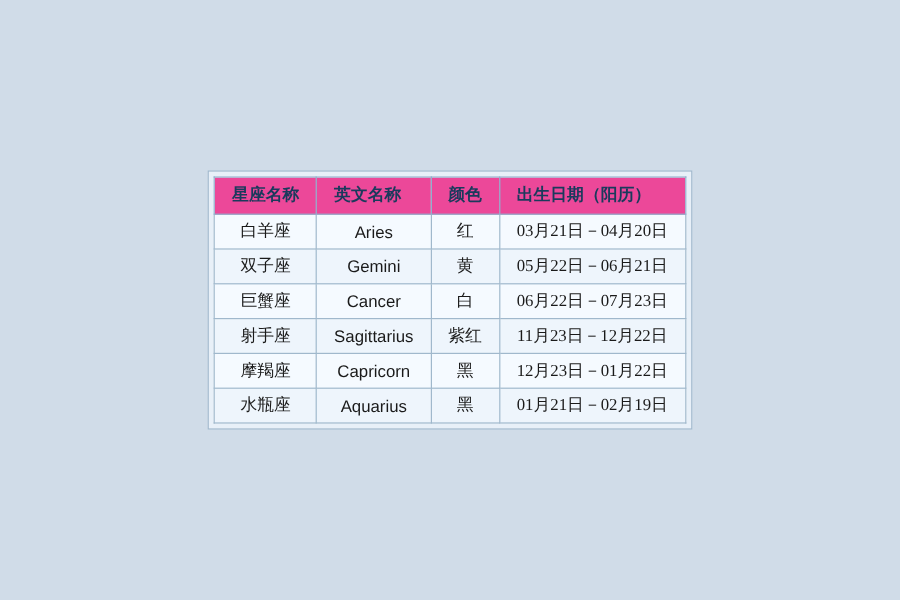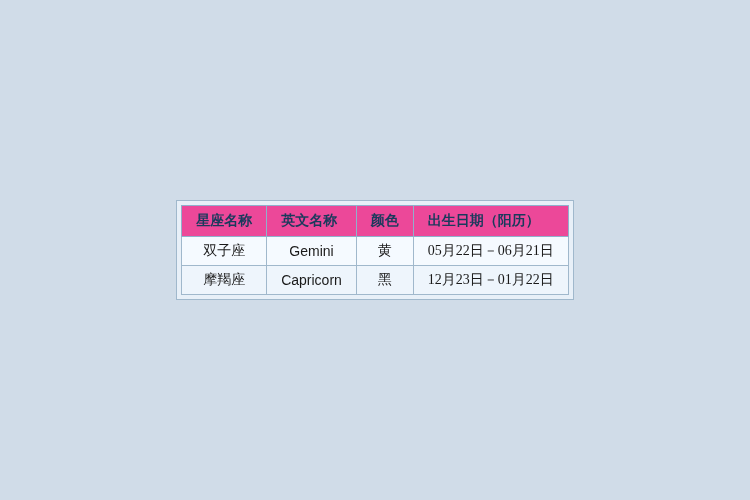--- a/index.html
+++ b/index.html
@@ -67,27 +67,51 @@
   <table>
     <thead>
       <tr>
         <th>星座名称</th>
         <th>英文名称</th>
         <th>颜色</th>
         <th>出生日期（阳历）</th>
       </tr>
     </thead>
     <tbody id="table-body">
+    <tr>
+          <td>白羊座</td>
+          <td class="english">Aries</td>
+          <td>红</td>
+          <td>03月21日－04月20日</td>
+        </tr>
         <tr>
           <td>双子座</td>
           <td class="english">Gemini</td>
           <td>黄</td>
           <td>05月22日－06月21日</td>
         </tr>
         <tr>
+          <td>巨蟹座</td>
+          <td class="english">Cancer</td>
+          <td>白</td>
+          <td>06月22日－07月23日</td>
+        </tr>
+        <tr>
+          <td>射手座</td>
+          <td class="english">Sagittarius</td>
+          <td>紫红</td>
+          <td>11月23日－12月22日</td>
+        </tr>
+        <tr>
           <td>摩羯座</td>
           <td class="english">Capricorn</td>
           <td>黑</td>
           <td>12月23日－01月22日</td>
+        </tr>
+        <tr>
+          <td>水瓶座</td>
+          <td class="english">Aquarius</td>
+          <td>黑</td>
+          <td>01月21日－02月19日</td>
         </tr>
       </tbody>
   </table>
 </div>
 
 </body></html>

